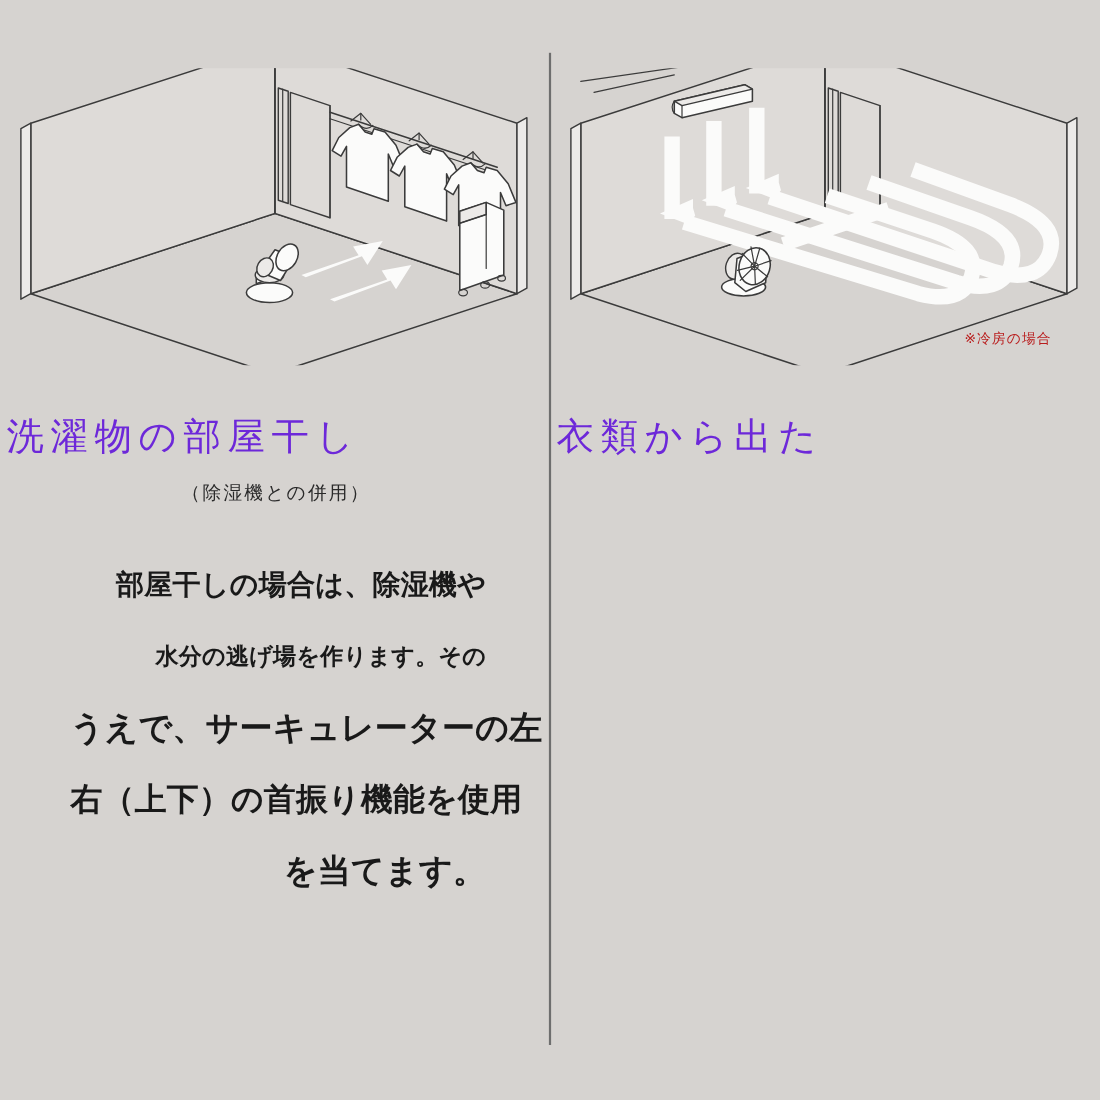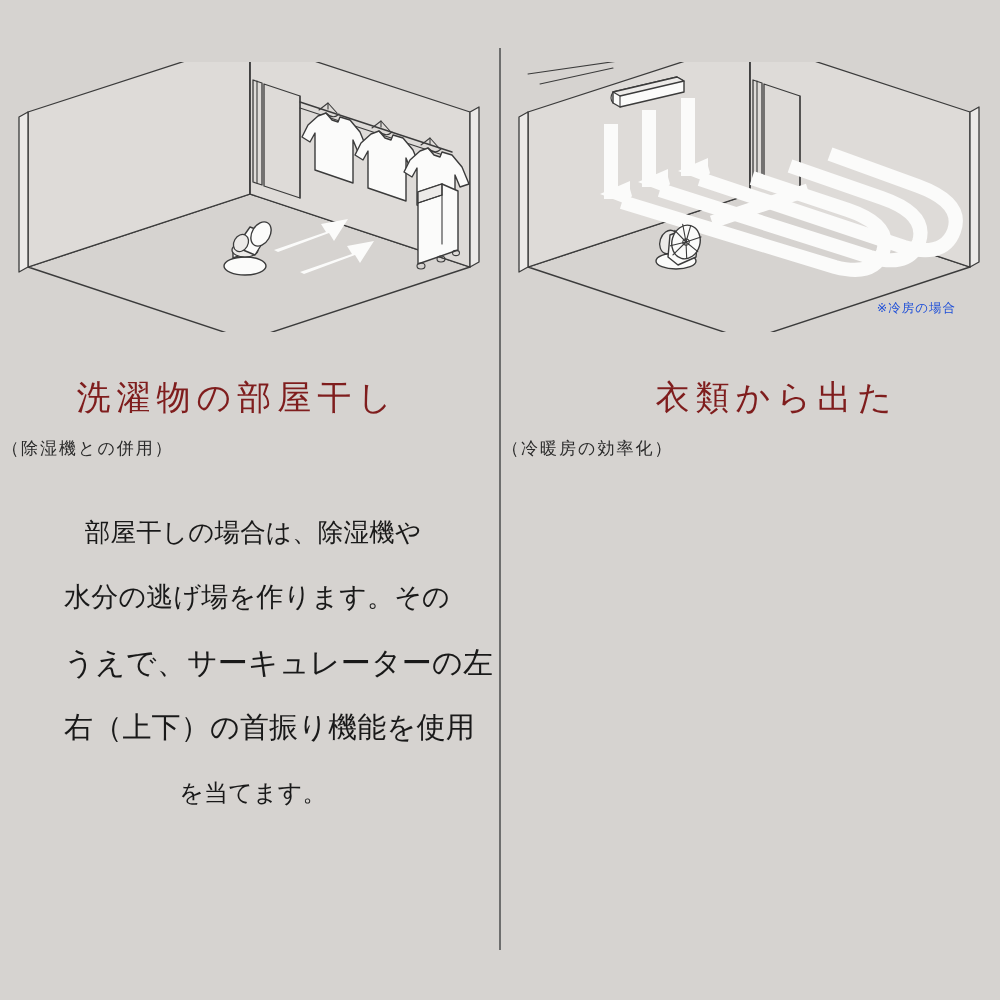--- a/index.html
+++ b/index.html
@@ -50,65 +50,66 @@
     height: 270px;
   }
   .illus svg { display: block; }
 
   
   .heading {
     position: absolute;
     top: 378px;
     left: 0;
     width: 398px;
-    text-align: right;
+    text-align: left;
     font-family: "Liberation Serif", "DejaVu Serif", serif;
     font-size: 34px;
     letter-spacing: 6px;
     text-indent: 6px;
-    color: #7f1d1d;
+    color: #6d28d9;
     line-height: 1.2;
     white-space: nowrap;
   }
   .subheading {
     position: absolute;
     top: 437px;
     left: 0;
     width: 500px;
-    text-align: left;
+    text-align: center;
     font-family: "Liberation Serif", "DejaVu Serif", serif;
     font-size: 17px;
     letter-spacing: 2px;
     text-indent: 2px;
     color: #2a2a2a;
     white-space: nowrap;
   }
 
   
   .body-text {
     position: absolute;
     top: 500px;
     width: 378px;
     font-size: 25.5px;
     line-height: 65px;
     letter-spacing: 0.2px;
     color: #191919;
-    text-align: center;
+    text-align: right;
+    font-weight: bold;
   }
   .col-left  .body-text { left: 64px; }
   .body-text .ln { display: block; white-space: nowrap; }
 
   
   .note {
     position: absolute;
     top: 300px;
     right: 44px;
     font-size: 12.5px;
     letter-spacing: 1px;
-    color: #1d4ed8;
+    color: #b91c1c;
     white-space: nowrap;
   }
 
   
   .ln-stroke { fill: none; stroke: #3b3b3b; stroke-width: 1.4; stroke-linejoin: round; stroke-linecap: round; }
   .ln-thin   { fill: none; stroke: #3b3b3b; stroke-width: 1.1; stroke-linejoin: round; stroke-linecap: round; }
   .face-bg   { fill: #d6d3d0; stroke: #3b3b3b; stroke-width: 1.4; stroke-linejoin: round; }
   .face-lt   { fill: #dedbd8; stroke: #3b3b3b; stroke-width: 1.3; stroke-linejoin: round; }
   .obj-white { fill: #fbfbfa; stroke: #3b3b3b; stroke-width: 1.4; stroke-linejoin: round; }
   .obj-shade { fill: #eceae8; stroke: #3b3b3b; stroke-width: 1.3; stroke-linejoin: round; }
@@ -193,24 +194,24 @@
           <polygon class="arrow-w" points="300,210 352,192 347,184 374,179 360,201 355,193 304,212"></polygon>
         </g>
       </svg>
     </div>
 
     <div class="heading">洗濯物の部屋干し</div>
     <div class="subheading">（除湿機との併用）</div>
 
     <div class="body-text">
       <span class="ln" style="font-size: 25.5px;">部屋干しの場合は、除湿機や</span>
-      <span class="ln" style="font-size: 27px;">水分の逃げ場を作ります。その</span>
+      <span class="ln" style="font-size: 21px;">水分の逃げ場を作ります。その</span>
       <span class="ln" style="font-size: 30px;">うえで、サーキュレーターの左</span>
       <span class="ln" style="font-size: 29px;">右（上下）の首振り機能を使用</span>
-      <span class="ln" style="font-size: 24px;">を当てます。</span>
+      <span class="ln" style="font-size: 30px;">を当てます。</span>
     </div>
   </div>
 
   <div class="col col-right">
 
     <div class="illus">
       <svg width="500" height="270" viewBox="0 0 500 270" xmlns="http://www.w3.org/2000/svg">
 
         <polygon class="face-bg" points="28,205 248,278 470,205 250,132"></polygon>
 
@@ -273,17 +274,16 @@
             <path d="M186 180 L172 172"></path>
             <path d="M186 180 L178 164"></path>
           </g>
         </g>
       </svg>
     </div>
 
     <div class="note">※冷房の場合</div>
 
     <div class="heading">衣類から出た</div>
-    <div class="subheading">（冷暖房の効率化）</div>
 
   </div>
 
 </div>
 
 </body></html>

